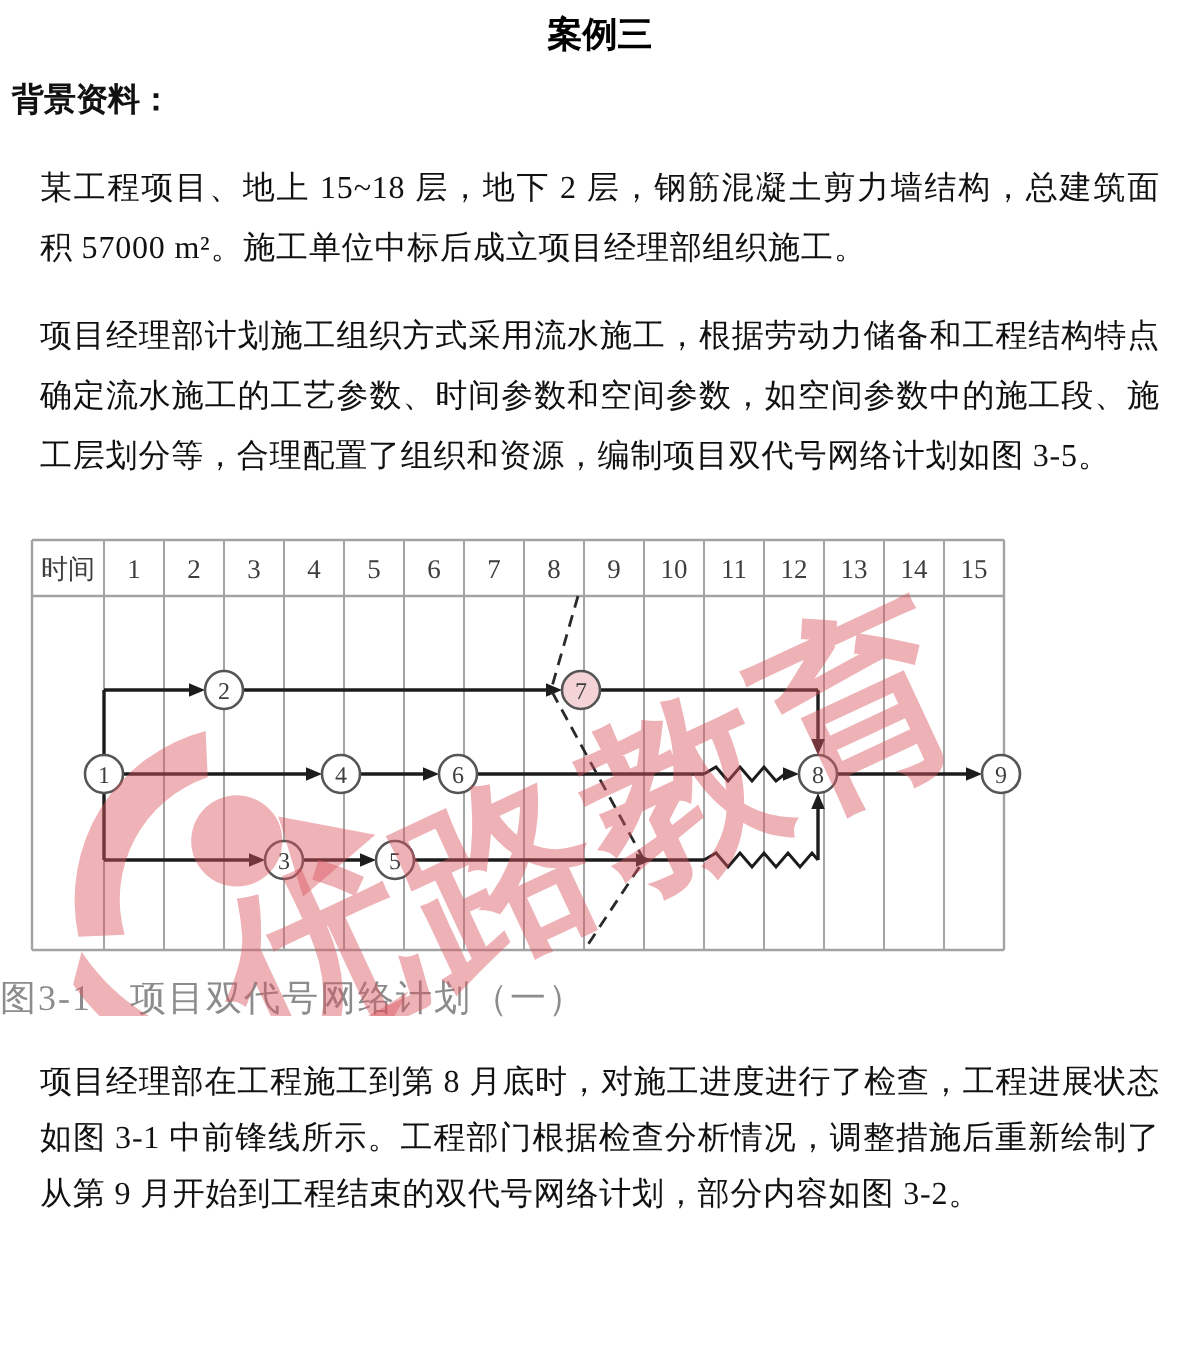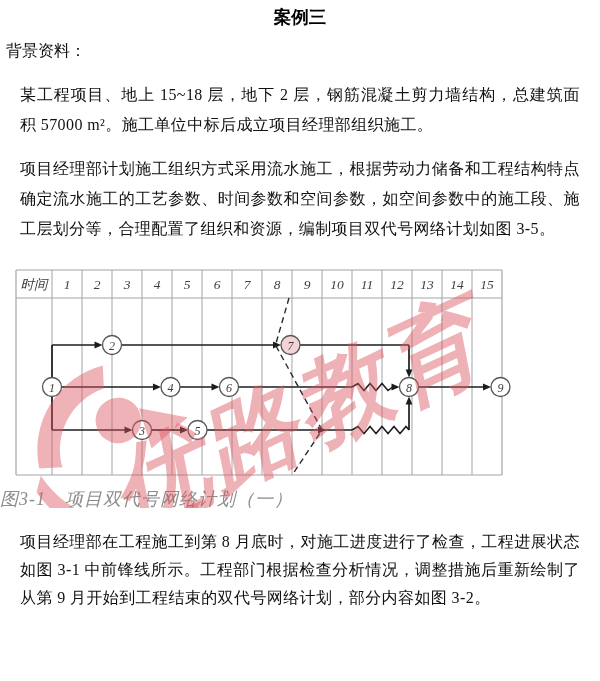--- a/index.html
+++ b/index.html
@@ -20,26 +20,25 @@
   }
   .para{
     margin:14px;
     font-size:16px;
     line-height:30px;
     text-align:justify;
     text-justify:inter-ideograph;
     letter-spacing:0.4px;
   }
   .para.tight{line-height:28px;}
-  .bg-label{margin:0;font-size:16px;line-height:30px;}
+  .bg-label{margin:0;font-size:16px;line-height:30px;font-weight:bold;}
   figure.net-figure{
     position:relative;
     margin:0 -6px 20px -6px;
     width:600px;
-    font-style:italic;
   }
   #net-svg{display:block;width:600px;height:232px;}
   figcaption{
     font-size:18px;color:#8c8c8c;
     text-align:left;line-height:18px;
     padding-right:80px;
     letter-spacing:1px;
   }
   .watermark{
     position:absolute;left:0;top:0;width:600px;height:250px;

